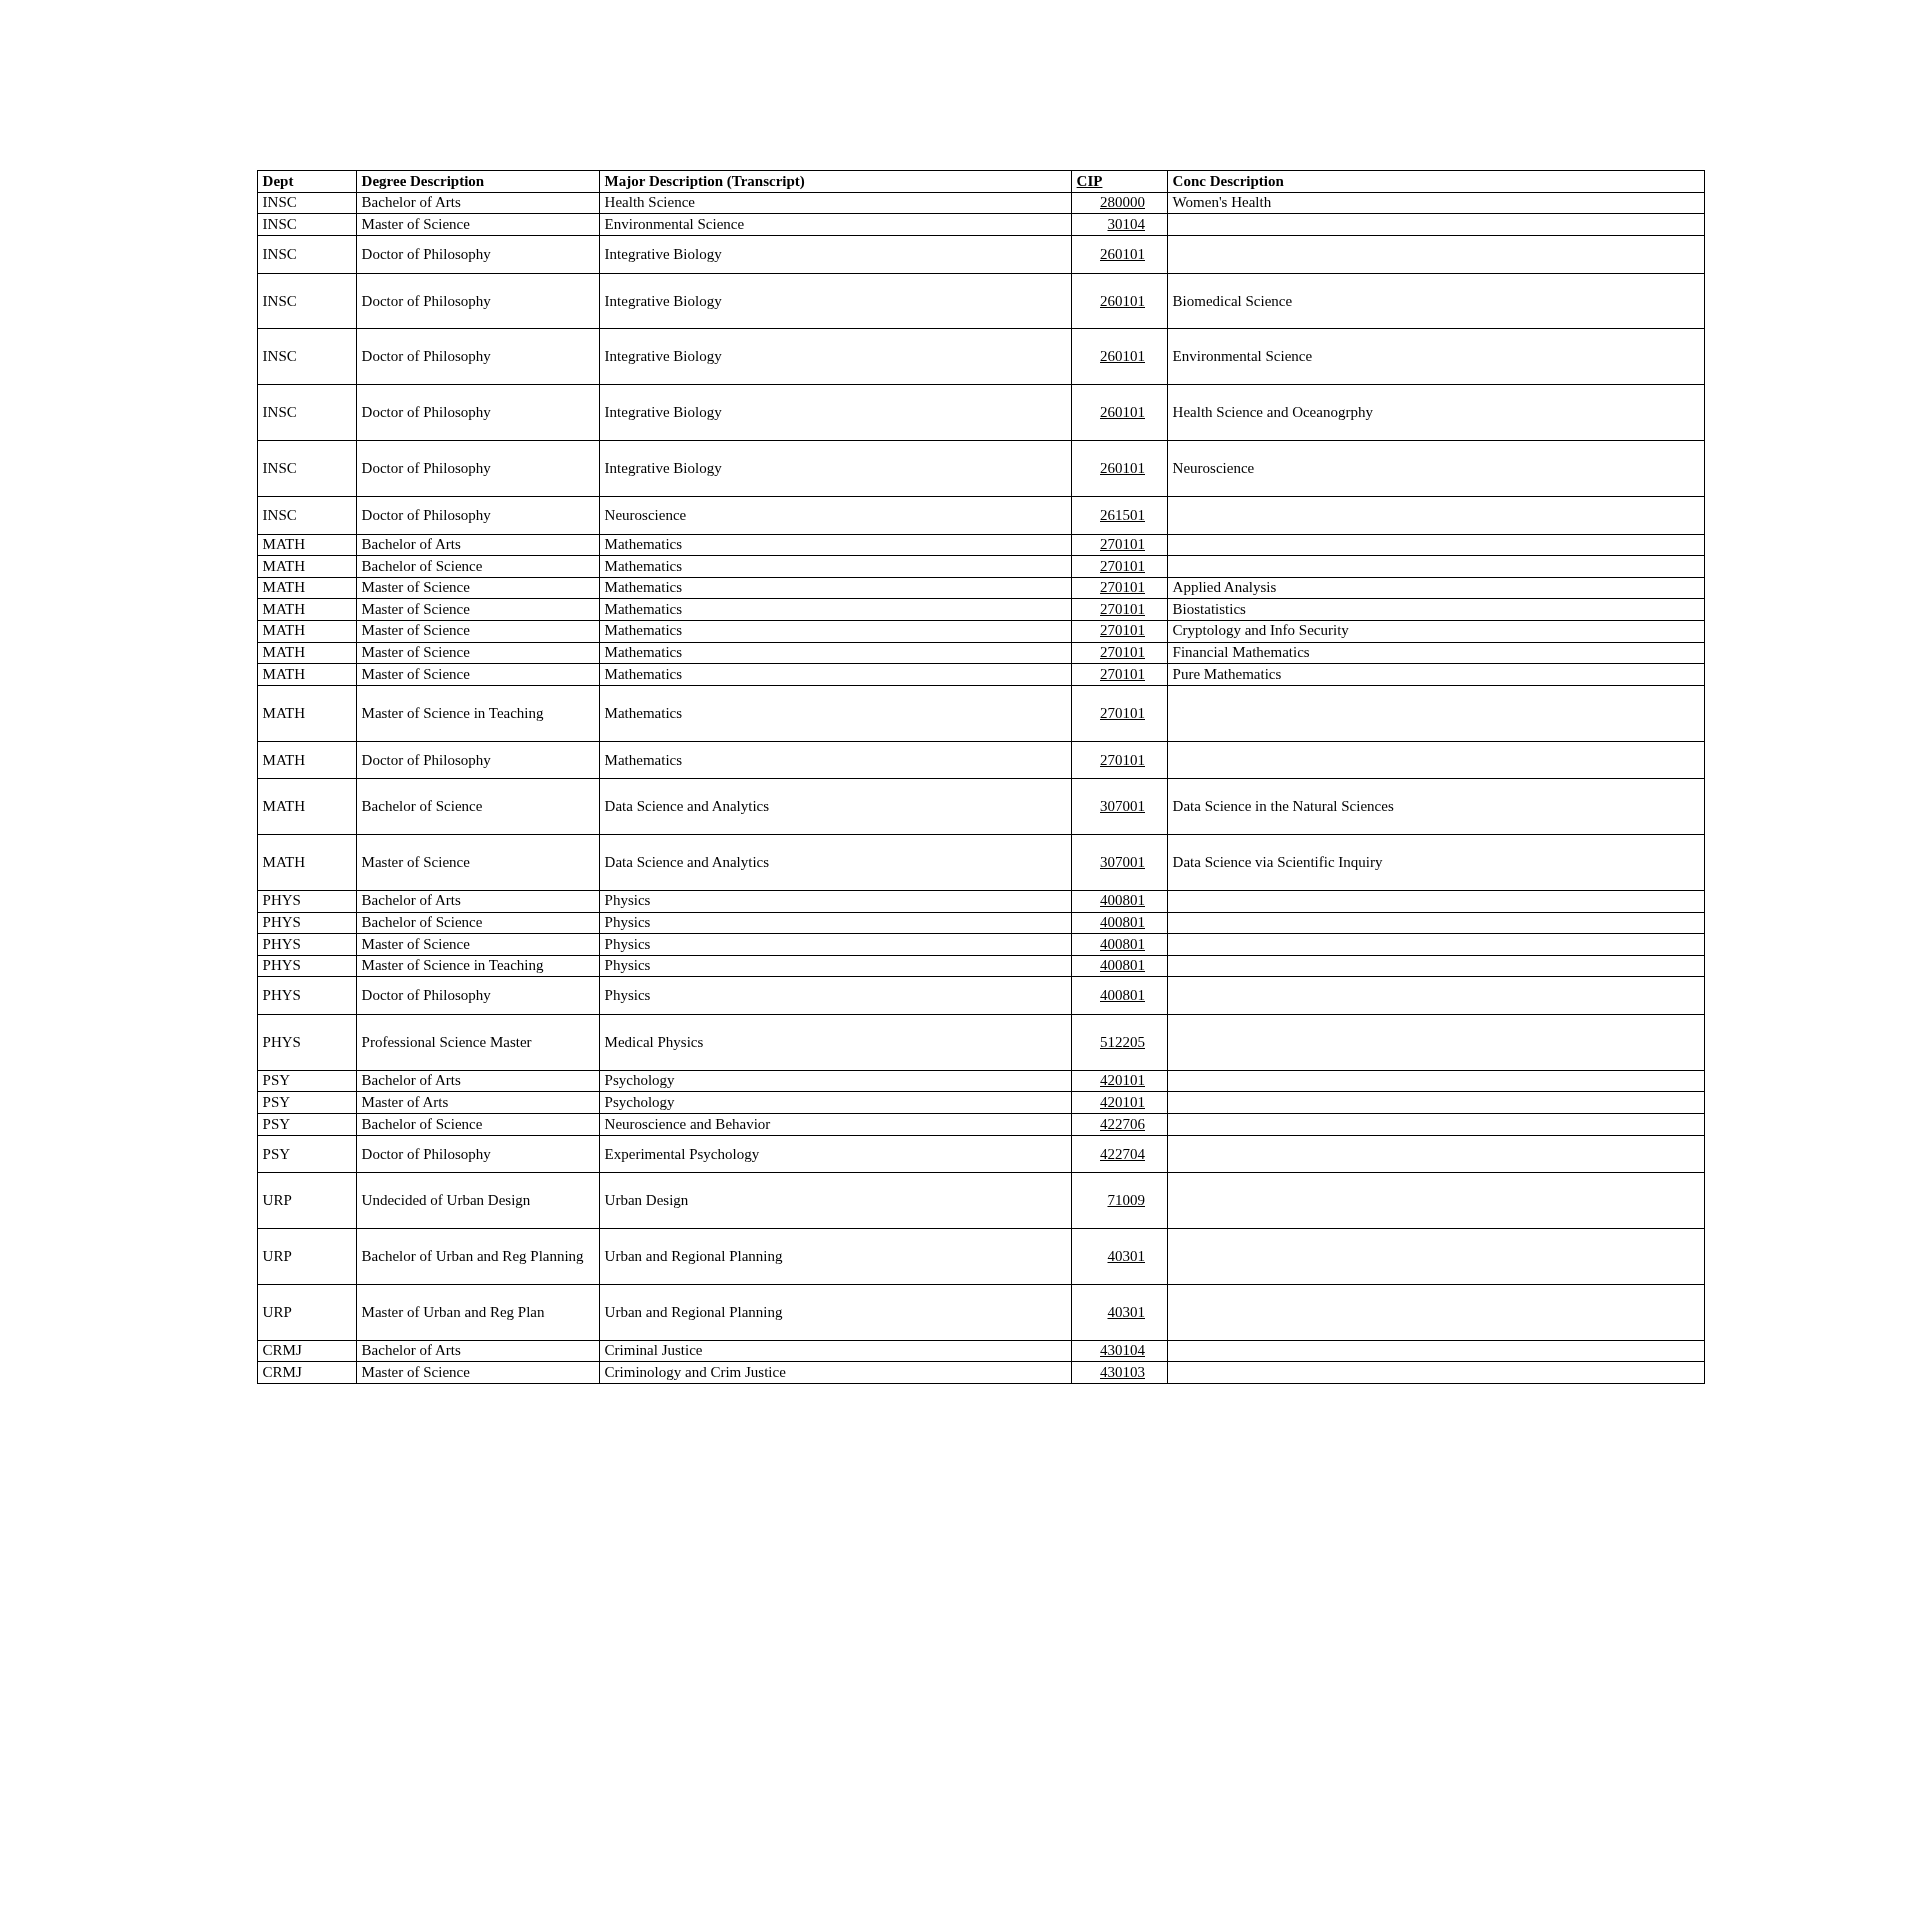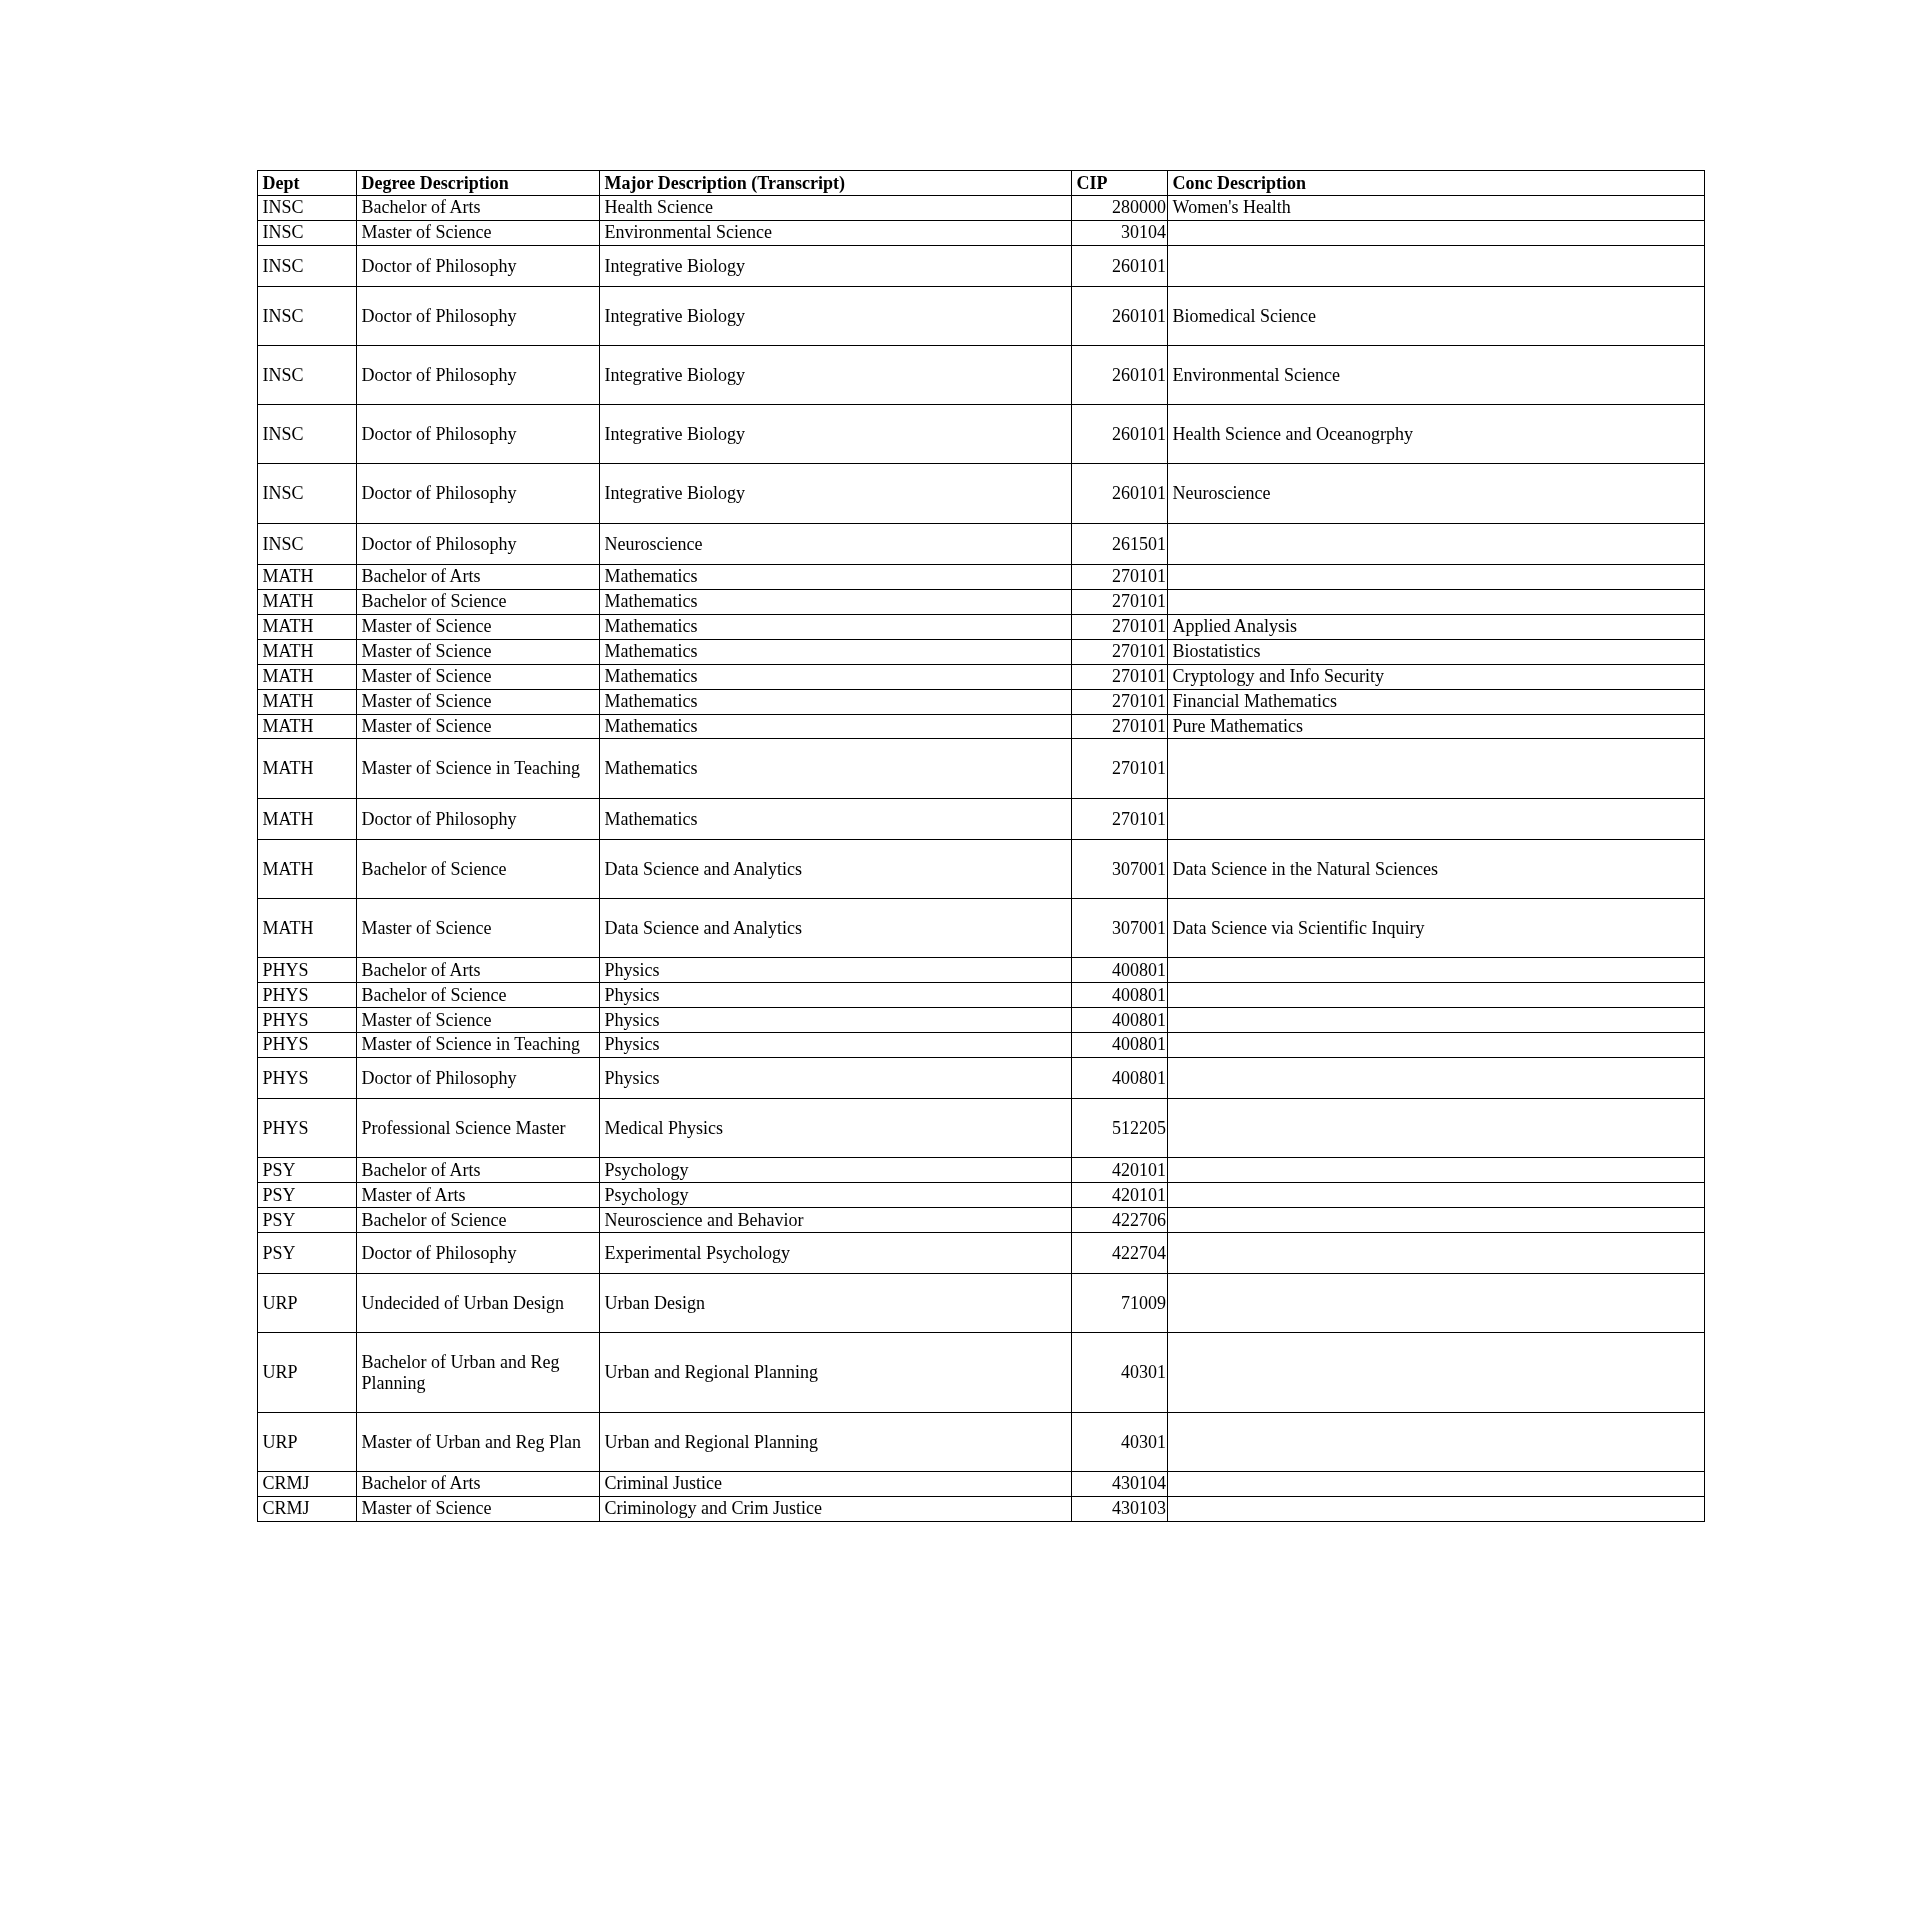--- a/index.html
+++ b/index.html
@@ -28,21 +28,21 @@
     position: absolute;
     left: 257px;
     top: 170px;
     width: 1446px;
   }
 
   table.degree-table {
     border-collapse: collapse;
     table-layout: fixed;
     width: 1446px;
-    font-size: 18px;
+    font-size: 15px;
     line-height: 1.12;
   }
 
   table.degree-table col.c-dept  { width: 99px; }
   table.degree-table col.c-deg   { width: 243px; }
   table.degree-table col.c-major { width: 472px; }
   table.degree-table col.c-cip   { width: 96px; }
   table.degree-table col.c-conc  { width: 537px; }
 
   table.degree-table th,
@@ -57,21 +57,22 @@
 
   table.degree-table thead th {
     font-weight: bold;
     vertical-align: middle;
   }
 
   
   table.degree-table td.cip,
   table.degree-table th.cip {
     text-align: right;
-    padding-right: 1px;
+    padding-right: 22px;
+    text-decoration: underline;
   }
   table.degree-table th.cip { text-align: left; }
 
   
   td.nowrap-overflow {
     white-space: nowrap;
     overflow: visible;
   }
 
   

